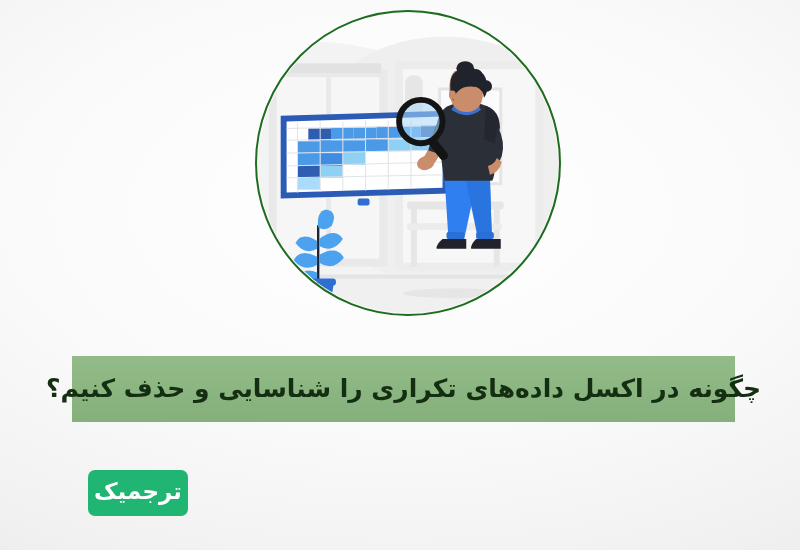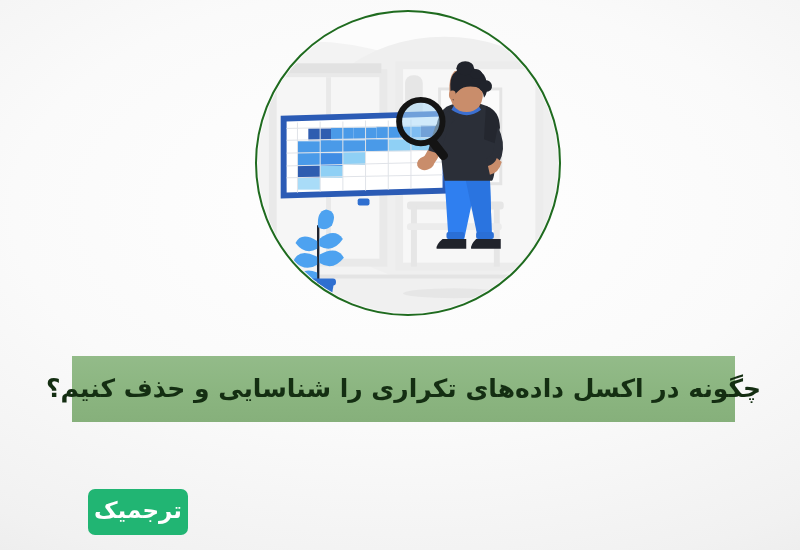--- a/index.html
+++ b/index.html
@@ -39,21 +39,21 @@
   }
   .subtitle-wrap{
     position:absolute;left:88px;top:415px;width:240px;height:34px;
     display:flex;align-items:center;justify-content:flex-end;
     direction:rtl;
   }
   
   .logo{
     position:absolute;left:88px;top:470px;width:100px;height:46px;
     background:#21b573;border-radius:7px;
-    display:flex;align-items:center;justify-content:center;margin-top:19px;
+    display:flex;align-items:center;justify-content:center;
   }
   .logo-text{
     direction:rtl;color:#ffffff;font-size:23px;font-weight:bold;
     line-height:1;padding-bottom:3px;letter-spacing:0px;
   }
 </style>
 </head>
 <body>
 
 <div class="canvas">

